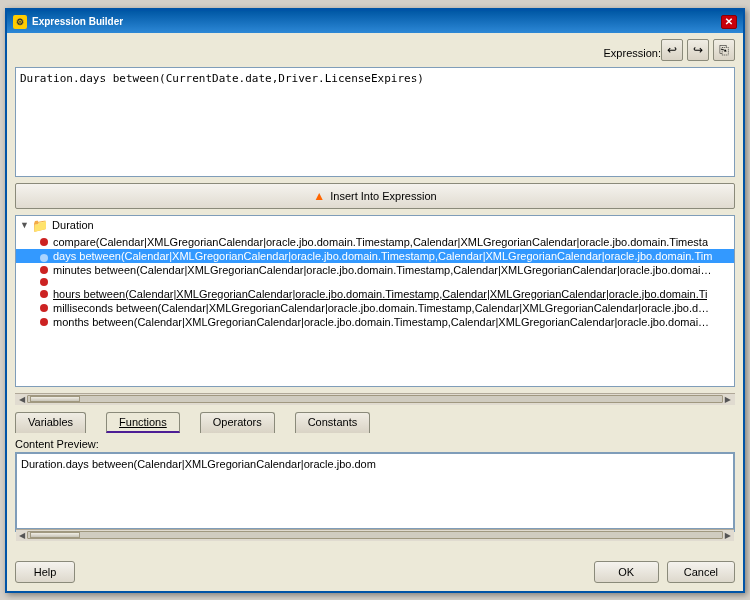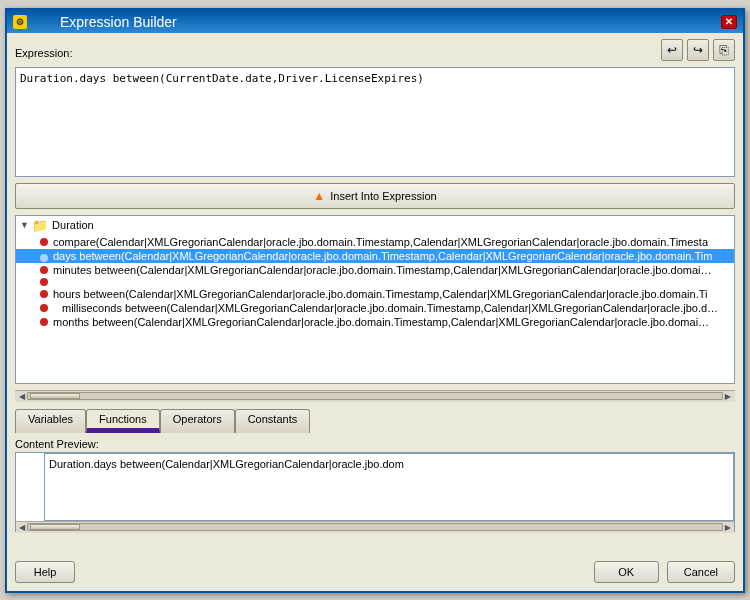--- a/index.html
+++ b/index.html
@@ -50,23 +50,22 @@
       border-radius: 2px;
       display: flex;
       align-items: center;
       justify-content: center;
       font-size: 9px;
       font-weight: bold;
       color: #333;
     }
 
     .title-text {
-      font-size: 14px;
-      font-weight: normal;
-      margin-left: 28px;
+      font-size: 10px;
+      font-weight: bold;
     }
 
     .title-bar-close {
       width: 16px;
       height: 14px;
       background: #c9000a;
       border: 1px solid #8a0007;
       border-radius: 2px;
       display: flex;
       align-items: center;
@@ -211,40 +210,41 @@
       height: 12px;
       background: #e0dbd0;
       border-top: 1px solid #b0a898;
       display: flex;
       align-items: center;
       padding: 0 2px;
     }
 
     .tabs-row {
       display: flex;
-      gap: 0;
+      gap: 20px;
       flex-shrink: 0;
     }
 
     .tab {
       padding: 3px 12px;
       background: linear-gradient(to bottom, #f0ede4, #d9d3c5);
       border: 1px solid #8a8a7a;
       border-bottom: none;
       border-radius: 3px 3px 0 0;
       cursor: pointer;
       font-size: 11px;
       position: relative;
       top: 1px;
     }
 
     .tab.active {
       background: #ece9d8;
-      border-bottom: 5px solid #4c1d95;
+      border-bottom: 2px solid #4c1d95;
       z-index: 2;
+      text-decoration: underline;
     }
 
     .bottom-panels {
       display: flex;
       gap: 20px;
       flex-shrink: 0;
       height: 115px;
     }
 
     .bottom-panel {
@@ -341,21 +341,21 @@
   <div class="title-bar">
     <div class="title-bar-left">
       <div class="title-icon">⚙</div>
       <span class="title-text">Expression Builder</span>
     </div>
     <div class="title-bar-close">✕</div>
   </div>
 
   <div class="content">
 
-    <div style="display:flex; justify-content:space-between; align-items:flex-end;">
+    <div style="display:flex; justify-content:flex-end; align-items:flex-end;">
       <span class="section-label">Expression:</span>
       <div class="toolbar-row">
         <button class="toolbar-btn" title="Undo">↩</button>
         <button class="toolbar-btn" title="Redo">↪</button>
         <button class="toolbar-btn" title="Copy">⎘</button>
       </div>
     </div>
 
     <textarea class="expression-area" style="">Duration.days between(CurrentDate.date,Driver.LicenseExpires)</textarea>
 
@@ -382,25 +382,25 @@
       </div>
       <div class="tree-item">
         <span class="red-dot"></span>
         <span class="item-text" style="max-width:660px; overflow:hidden; text-overflow:ellipsis;">minutes between(Calendar|XMLGregorianCalendar|oracle.jbo.domain.Timestamp,Calendar|XMLGregorianCalendar|oracle.jbo.domain.T</span>
       </div>
       <div class="tree-item">
         <span class="red-dot"></span>
       </div>
       <div class="tree-item">
         <span class="red-dot"></span>
-        <span class="item-text" style="max-width:660px; overflow:hidden; text-overflow:ellipsis;">hours between(Calendar|XMLGregorianCalendar|oracle.jbo.domain.Timestamp,Calendar|XMLGregorianCalendar|oracle.jbo.domain.Ti</span>
-      </div>
-      <div class="tree-item">
-        <span class="red-dot"></span>
-        <span class="item-text" style="max-width:660px; overflow:hidden; text-overflow:ellipsis;margin-left:9px;">milliseconds between(Calendar|XMLGregorianCalendar|oracle.jbo.domain.Timestamp,Calendar|XMLGregorianCalendar|oracle.jbo.dom</span>
+        <span class="item-text" style="max-width:660px; overflow:hidden; text-overflow:ellipsis;text-decoration:underline;">hours between(Calendar|XMLGregorianCalendar|oracle.jbo.domain.Timestamp,Calendar|XMLGregorianCalendar|oracle.jbo.domain.Ti</span>
+      </div>
+      <div class="tree-item">
+        <span class="red-dot"></span>
+        <span class="item-text" style="max-width:660px; overflow:hidden; text-overflow:ellipsis;">milliseconds between(Calendar|XMLGregorianCalendar|oracle.jbo.domain.Timestamp,Calendar|XMLGregorianCalendar|oracle.jbo.dom</span>
       </div>
       <div class="tree-item">
         <span class="red-dot"></span>
         <span class="item-text" style="max-width:660px; overflow:hidden; text-overflow:ellipsis;">months between(Calendar|XMLGregorianCalendar|oracle.jbo.domain.Timestamp,Calendar|XMLGregorianCalendar|oracle.jbo.domain...</span>
       </div>
     </div>
 
     <div class="hscroll-bar">
       <span class="scroll-arrow">◀</span>
       <div class="scroll-track2">
@@ -422,21 +422,21 @@
       <div class="tab">
         <span>Constants</span>
       </div>
     </div>
 
     <div class="bottom-panels">
 
       <div class="bottom-panel">
         <span class="bottom-panel-label">Content Preview:</span>
         <div class="bottom-panel-scroll">
-          <div class="bottom-panel-content" style="height:68px;margin-left:28px;">
+          <div class="bottom-panel-content" style="height:76px;">
             <span>Duration.days between(Calendar|XMLGregorianCalendar|oracle.jbo.dom</span>
           </div>
           <div class="hscroll-bar2">
             <span class="scroll-arrow">◀</span>
             <div class="scroll-track2">
               <div class="scroll-thumb2"></div>
             </div>
             <span class="scroll-arrow">▶</span>
           </div>
         </div>

